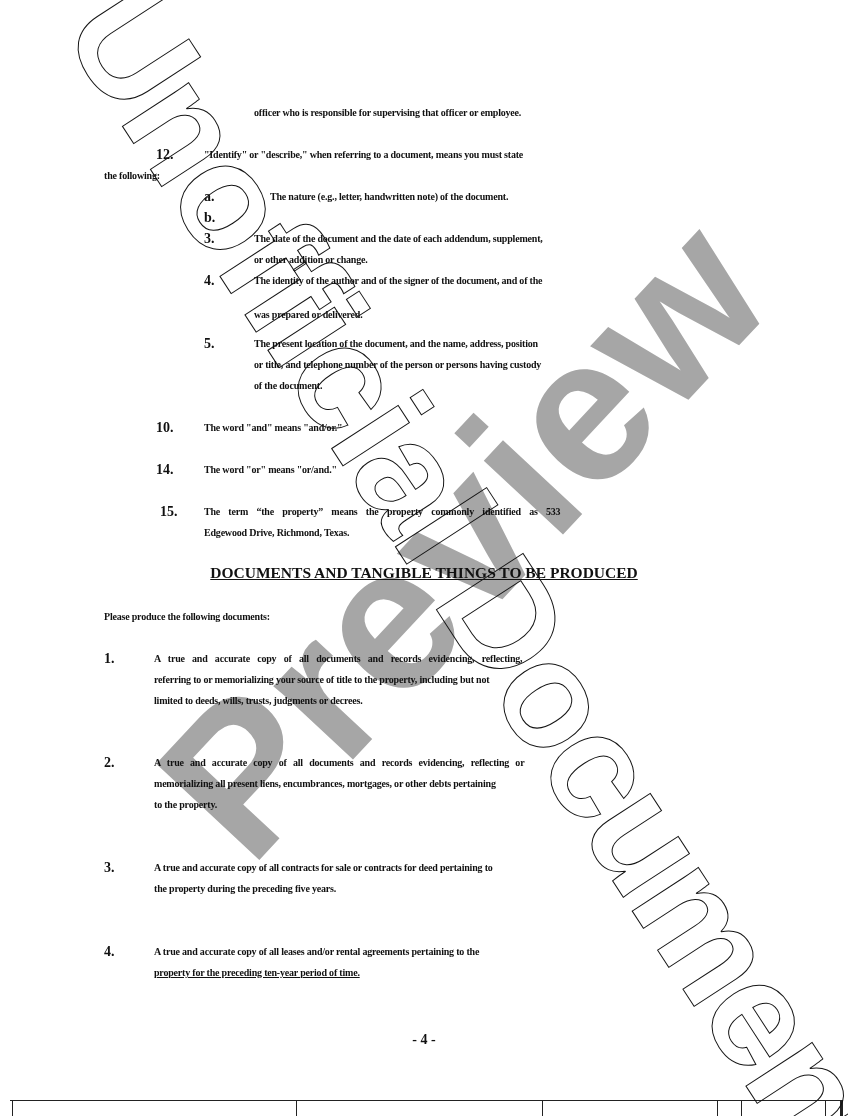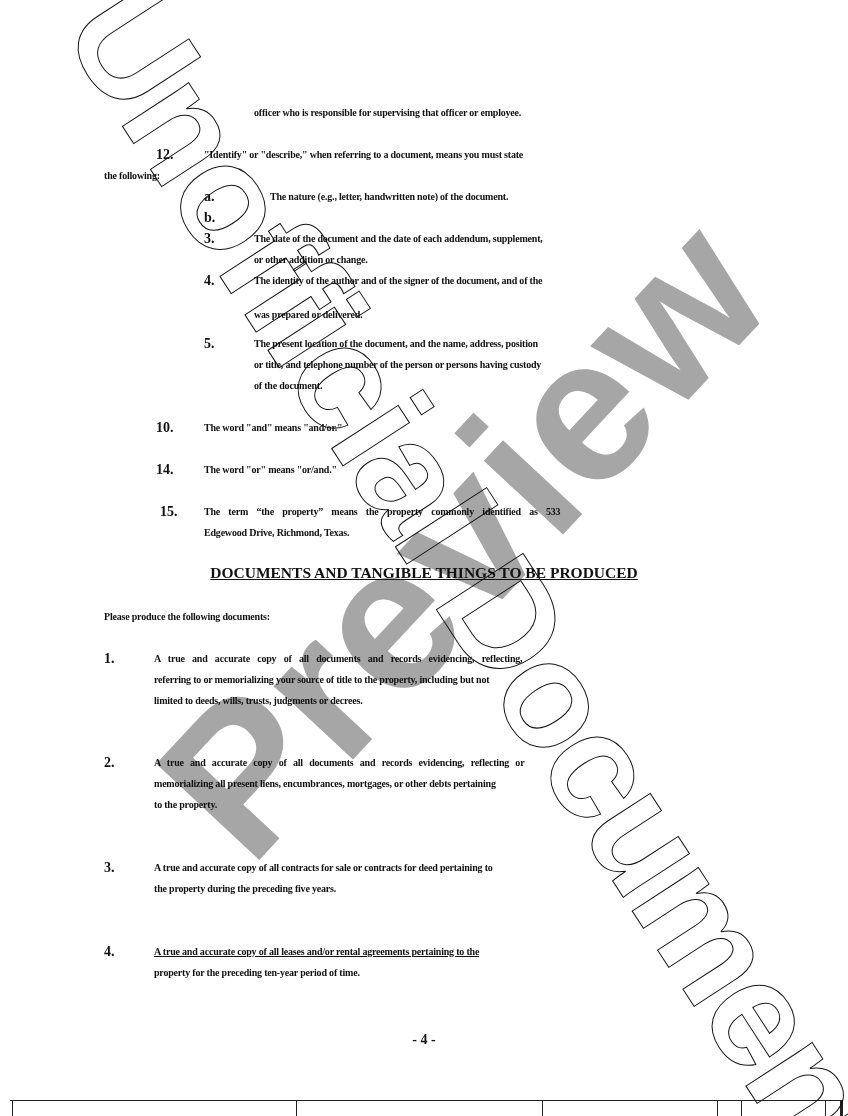--- a/index.html
+++ b/index.html
@@ -70,22 +70,22 @@
   <div class="num" style="left:104px; top:752px;">2.</div>
   <div class="txt" style="left:154px; top:752px; word-spacing:4px;">A true and accurate copy of all documents and records evidencing, reflecting or</div>
   <div class="txt" style="left:154px; top:773px;">memorializing all present liens, encumbrances, mortgages, or other debts pertaining</div>
   <div class="txt" style="left:154px; top:794px;">to the property.</div>
 
   <div class="num" style="left:104px; top:857px;">3.</div>
   <div class="txt" style="left:154px; top:857px;">A true and accurate copy of all contracts for sale or contracts for deed pertaining to</div>
   <div class="txt" style="left:154px; top:878px;">the property during the preceding five years.</div>
 
   <div class="num" style="left:104px; top:941px;">4.</div>
-  <div class="txt" style="left:154px; top:941px;text-decoration:underline;">A true and accurate copy of all leases and/or rental agreements pertaining to the</div>
-  <div class="txt" style="left:154px; top:962px;">property for the preceding ten-year period of time.</div>
+  <div class="txt" style="left:154px; top:941px;">A true and accurate copy of all leases and/or rental agreements pertaining to the</div>
+  <div class="txt" style="left:154px; top:962px;text-decoration:underline;">property for the preceding ten-year period of time.</div>
 
   <div class="pagenum">- 4 -</div>
 
   <div class="footer-line"></div>
   <div class="tick" style="left:12px;"></div>
   <div class="tick" style="left:296px;"></div>
   <div class="tick" style="left:542px;"></div>
   <div class="tick" style="left:717px;"></div>
   <div class="tick" style="left:741px;"></div>
   <div class="tick" style="left:825px;"></div>

